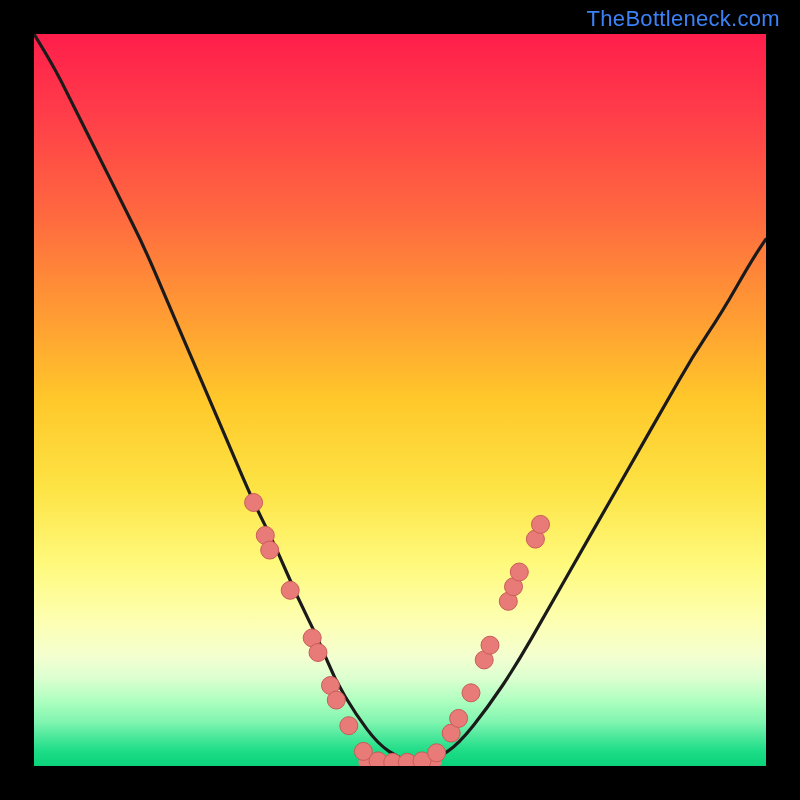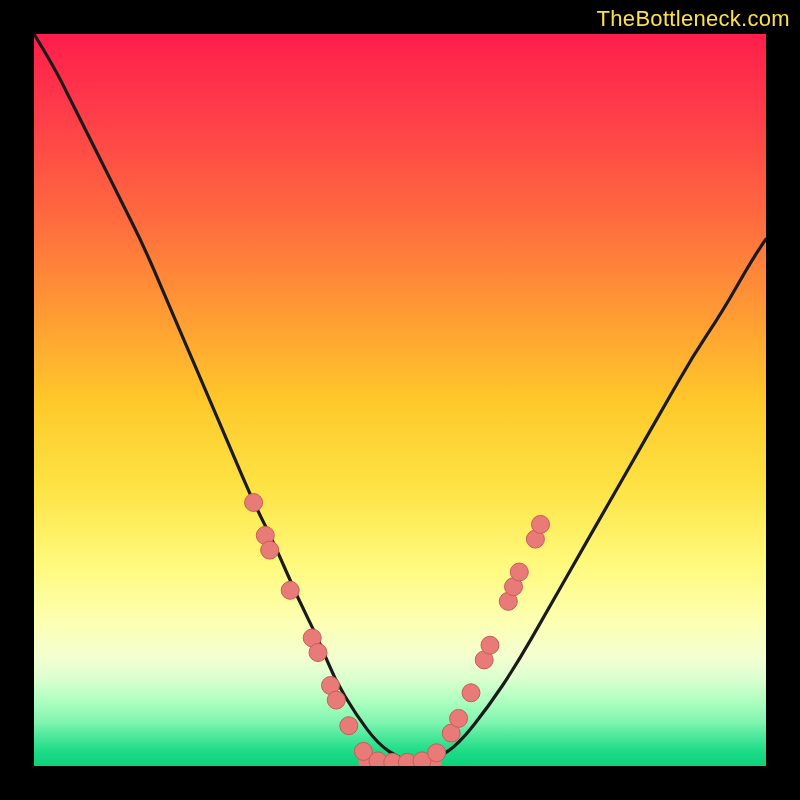--- a/index.html
+++ b/index.html
@@ -47,22 +47,22 @@
       #0bd27a 100%
     );
   }
   .curve-layer {
     position: absolute;
     inset: 0;
   }
   .watermark {
     position: absolute;
     top: 6px;
-    right: 10px;
-    color: #fde047;
+    right: 20px;
+    color: #3b82f6;
     font-size: 22px;
     letter-spacing: 0.3px;
     user-select: none;
   }
 </style>
 </head>
 <body>
 
 <div class="stage">
 

